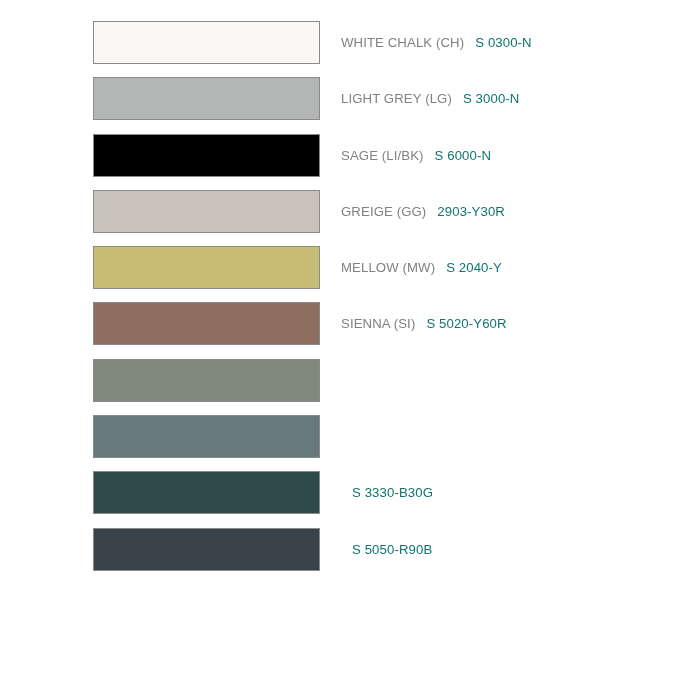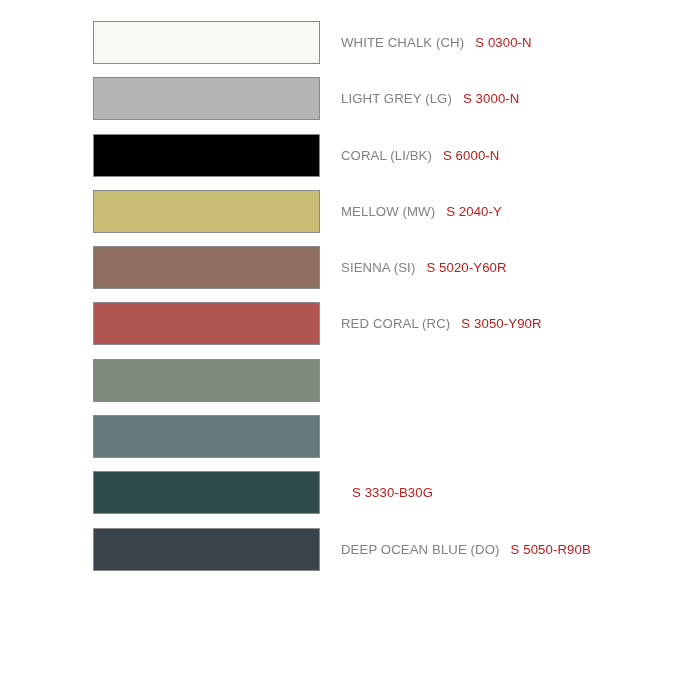--- a/index.html
+++ b/index.html
@@ -46,21 +46,21 @@
     display: flex;
     align-items: baseline;
     color: #818181;
     font-size: 13.2px;
     letter-spacing: 0.1px;
   }
   .swatch-name {
     color: #818181;
   }
   .swatch-code {
-    color: #b91c1c;
+    color: #0f766e;
     margin-left: 11px;
   }
 </style>
 </head>
 <body style="background-color: rgb(255, 255, 255);">
 
 <div id="palette-sheet">
   <div class="swatch-list">
 
     <div class="swatch-row">
@@ -76,67 +76,66 @@
       <div class="swatch-label">
         <span class="swatch-name">LIGHT GREY (LG)</span>
         <span class="swatch-code">S 3000-N</span>
       </div>
     </div>
 
 
     <div class="swatch-row">
       <div class="swatch-chip" style="background-color: rgb(0, 0, 0);"></div>
       <div class="swatch-label">
-        <span class="swatch-name">CORAL (LI/BK)</span>
+        <span class="swatch-name">SAGE (LI/BK)</span>
         <span class="swatch-code">S 6000-N</span>
       </div>
     </div>
 
+    <div class="swatch-row">
+      <div class="swatch-chip" style="background-color: rgb(201, 195, 188);"></div>
+      <div class="swatch-label">
+        <span class="swatch-name">GREIGE (GG)</span>
+        <span class="swatch-code">2903-Y30R</span>
+      </div>
+    </div>
 
     <div class="swatch-row">
       <div class="swatch-chip" style="background-color: rgb(201, 188, 116);"></div>
       <div class="swatch-label">
         <span class="swatch-name">MELLOW (MW)</span>
         <span class="swatch-code">S 2040-Y</span>
       </div>
     </div>
 
     <div class="swatch-row">
       <div class="swatch-chip" style="background-color: rgb(142, 110, 94);"></div>
       <div class="swatch-label">
         <span class="swatch-name">SIENNA (SI)</span>
         <span class="swatch-code">S 5020-Y60R</span>
       </div>
     </div>
 
-    <div class="swatch-row">
-      <div class="swatch-chip" style="background-color: rgb(177, 85, 83);"></div>
-      <div class="swatch-label">
-        <span class="swatch-name">RED CORAL (RC)</span>
-        <span class="swatch-code">S 3050-Y90R</span>
-      </div>
-    </div>
 
     <div class="swatch-row">
       <div class="swatch-chip" style="background-color: rgb(128, 138, 124);"></div>
     </div>
 
     <div class="swatch-row">
       <div class="swatch-chip" style="background-color: rgb(103, 121, 124);"></div>
     </div>
 
     <div class="swatch-row">
       <div class="swatch-chip" style="background-color: rgb(46, 74, 76);"></div>
       <div class="swatch-label">
         <span class="swatch-code">S 3330-B30G</span>
       </div>
     </div>
 
     <div class="swatch-row">
       <div class="swatch-chip" style="background-color: rgb(57, 67, 75);"></div>
       <div class="swatch-label">
-        <span class="swatch-name">DEEP OCEAN BLUE (DO)</span>
         <span class="swatch-code">S 5050-R90B</span>
       </div>
     </div>
 
   </div>
 </div>
 
 </body></html>

